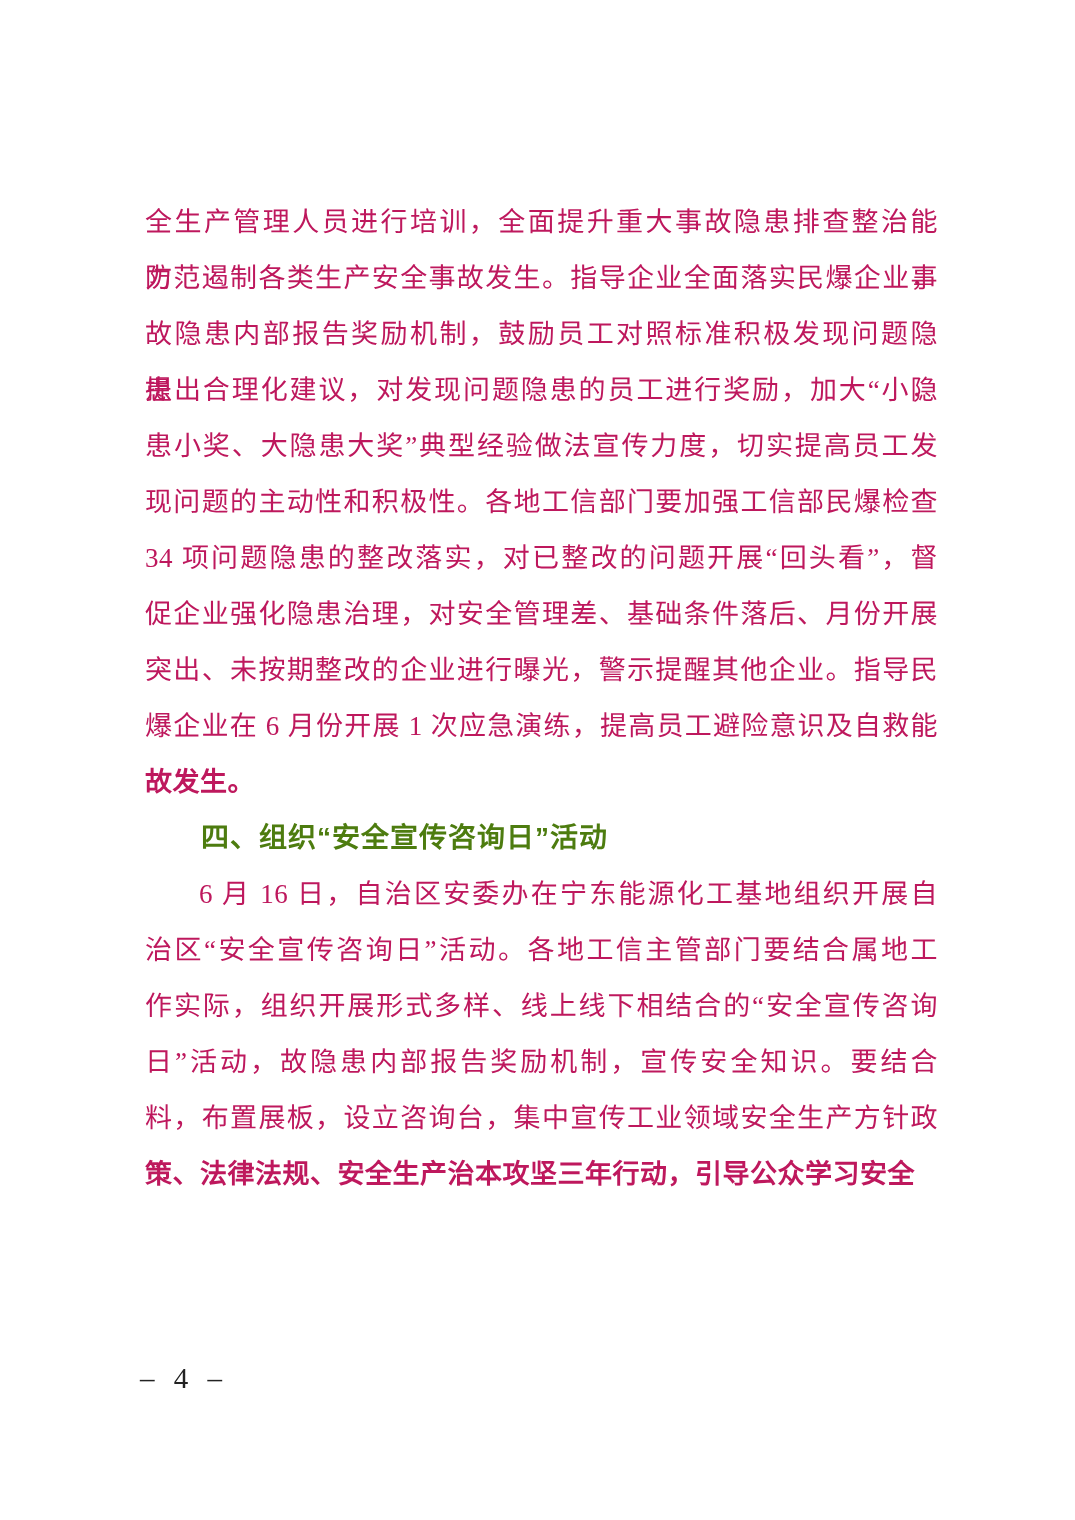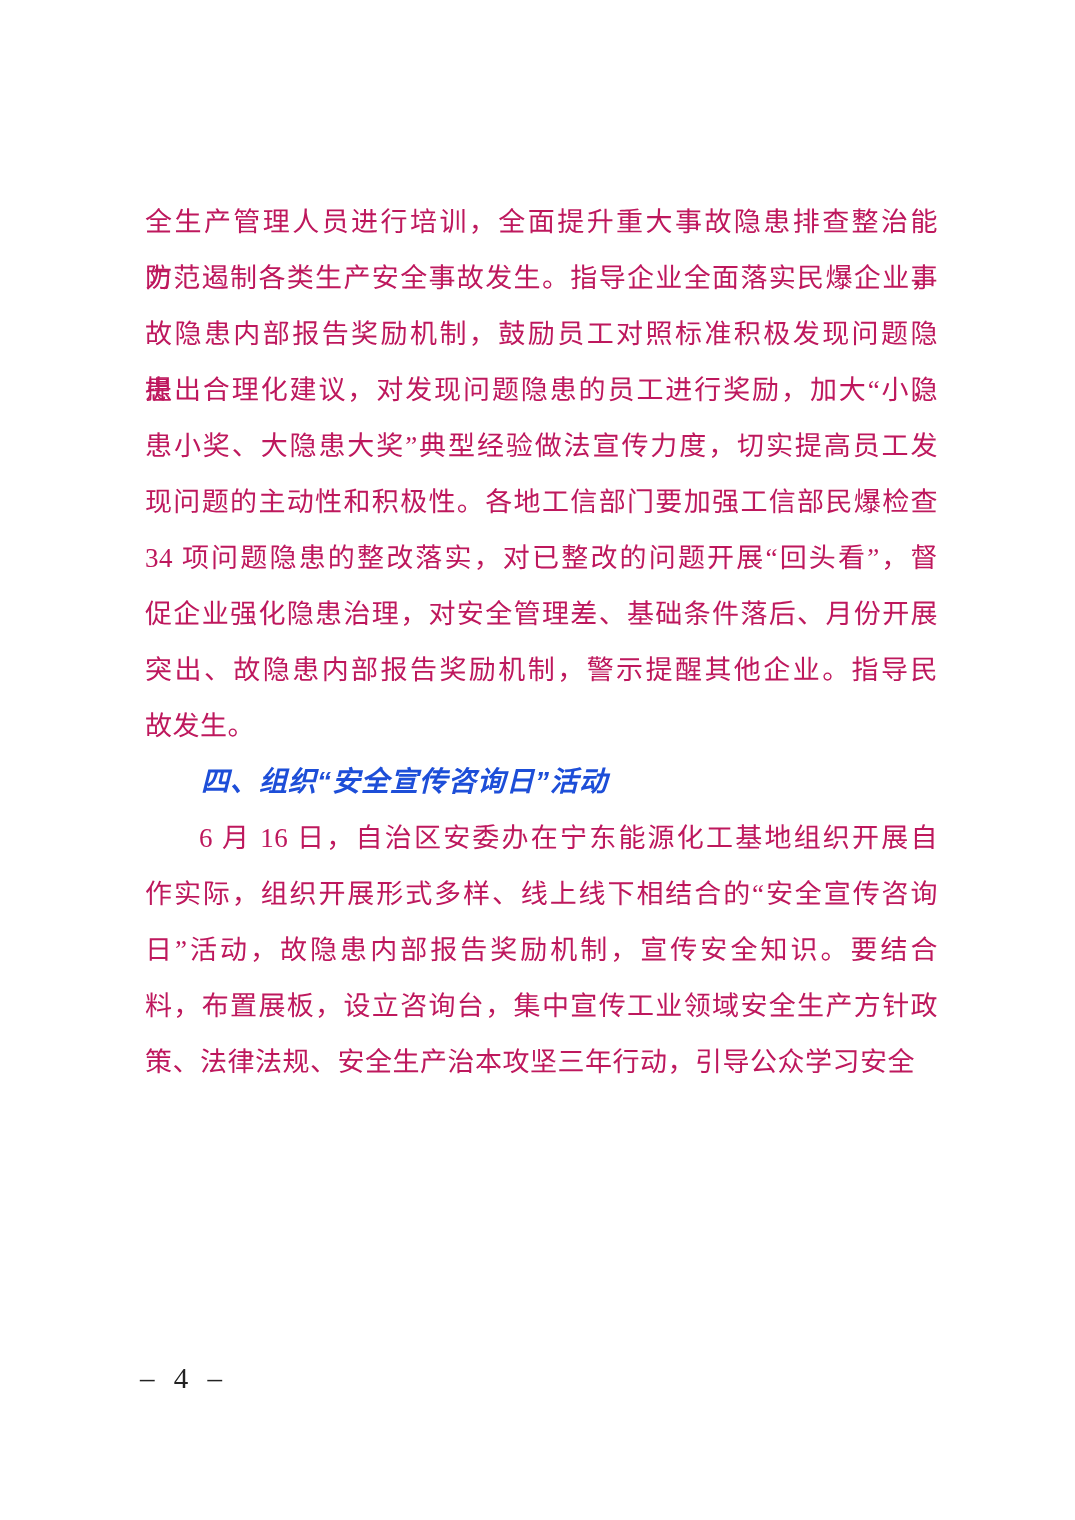--- a/index.html
+++ b/index.html
@@ -31,32 +31,32 @@
     text-align-last: justify;
     letter-spacing: 0.5px;
     color: #be185d;
   }
   .line.para-first {
     text-indent: 2em;
   }
   .line.para-last {
     text-align: left;
     text-align-last: left;
+    font-weight: bold;
   }
   .heading-line {
     font-family: "Liberation Sans", sans-serif;
     font-weight: 700;
     font-size: 28px;
     line-height: 56px;
     height: 56px;
     text-indent: 2em;
     letter-spacing: 1px;
-    color: #1d4ed8;
+    color: #4d7c0f;
     text-align: left;
-    font-style: italic;
   }
   .page-footer {
     position: absolute;
     left: 140px;
     top: 1362px;
   }
   .page-number {
     font-family: "Liberation Serif", serif;
     font-size: 29px;
     letter-spacing: 6px;
@@ -69,24 +69,26 @@
 <div class="page">
   <main class="body-text" id="body-container">
       <div class="line">全生产管理人员进行培训，全面提升重大事故隐患排查整治能力，</div>
       <div class="line">防范遏制各类生产安全事故发生。指导企业全面落实民爆企业事</div>
       <div class="line">故隐患内部报告奖励机制，鼓励员工对照标准积极发现问题隐患，</div>
       <div class="line">提出合理化建议，对发现问题隐患的员工进行奖励，加大“小隐</div>
       <div class="line">患小奖、大隐患大奖”典型经验做法宣传力度，切实提高员工发</div>
       <div class="line">现问题的主动性和积极性。各地工信部门要加强工信部民爆检查</div>
       <div class="line">34 项问题隐患的整改落实，对已整改的问题开展“回头看”，督</div>
       <div class="line">促企业强化隐患治理，对安全管理差、基础条件落后、月份开展</div>
-      <div class="line">突出、故隐患内部报告奖励机制，警示提醒其他企业。指导民</div>
+      <div class="line">突出、未按期整改的企业进行曝光，警示提醒其他企业。指导民</div>
+      <div class="line">爆企业在 6 月份开展 1 次应急演练，提高员工避险意识及自救能</div>
       <div class="line para-last">故发生。</div>
       <div class="heading-line">四、组织“安全宣传咨询日”活动</div>
       <div class="line para-first">6 月 16 日，自治区安委办在宁东能源化工基地组织开展自</div>
+      <div class="line">治区“安全宣传咨询日”活动。各地工信主管部门要结合属地工</div>
       <div class="line">作实际，组织开展形式多样、线上线下相结合的“安全宣传咨询</div>
       <div class="line">日”活动，故隐患内部报告奖励机制，宣传安全知识。要结合</div>
       <div class="line">料，布置展板，设立咨询台，集中宣传工业领域安全生产方针政</div>
       <div class="line para-last">策、法律法规、安全生产治本攻坚三年行动，引导公众学习安全</div>
     </main>
   <footer class="page-footer">
     <span class="page-number">– 4 –</span>
   </footer>
 </div>
 

